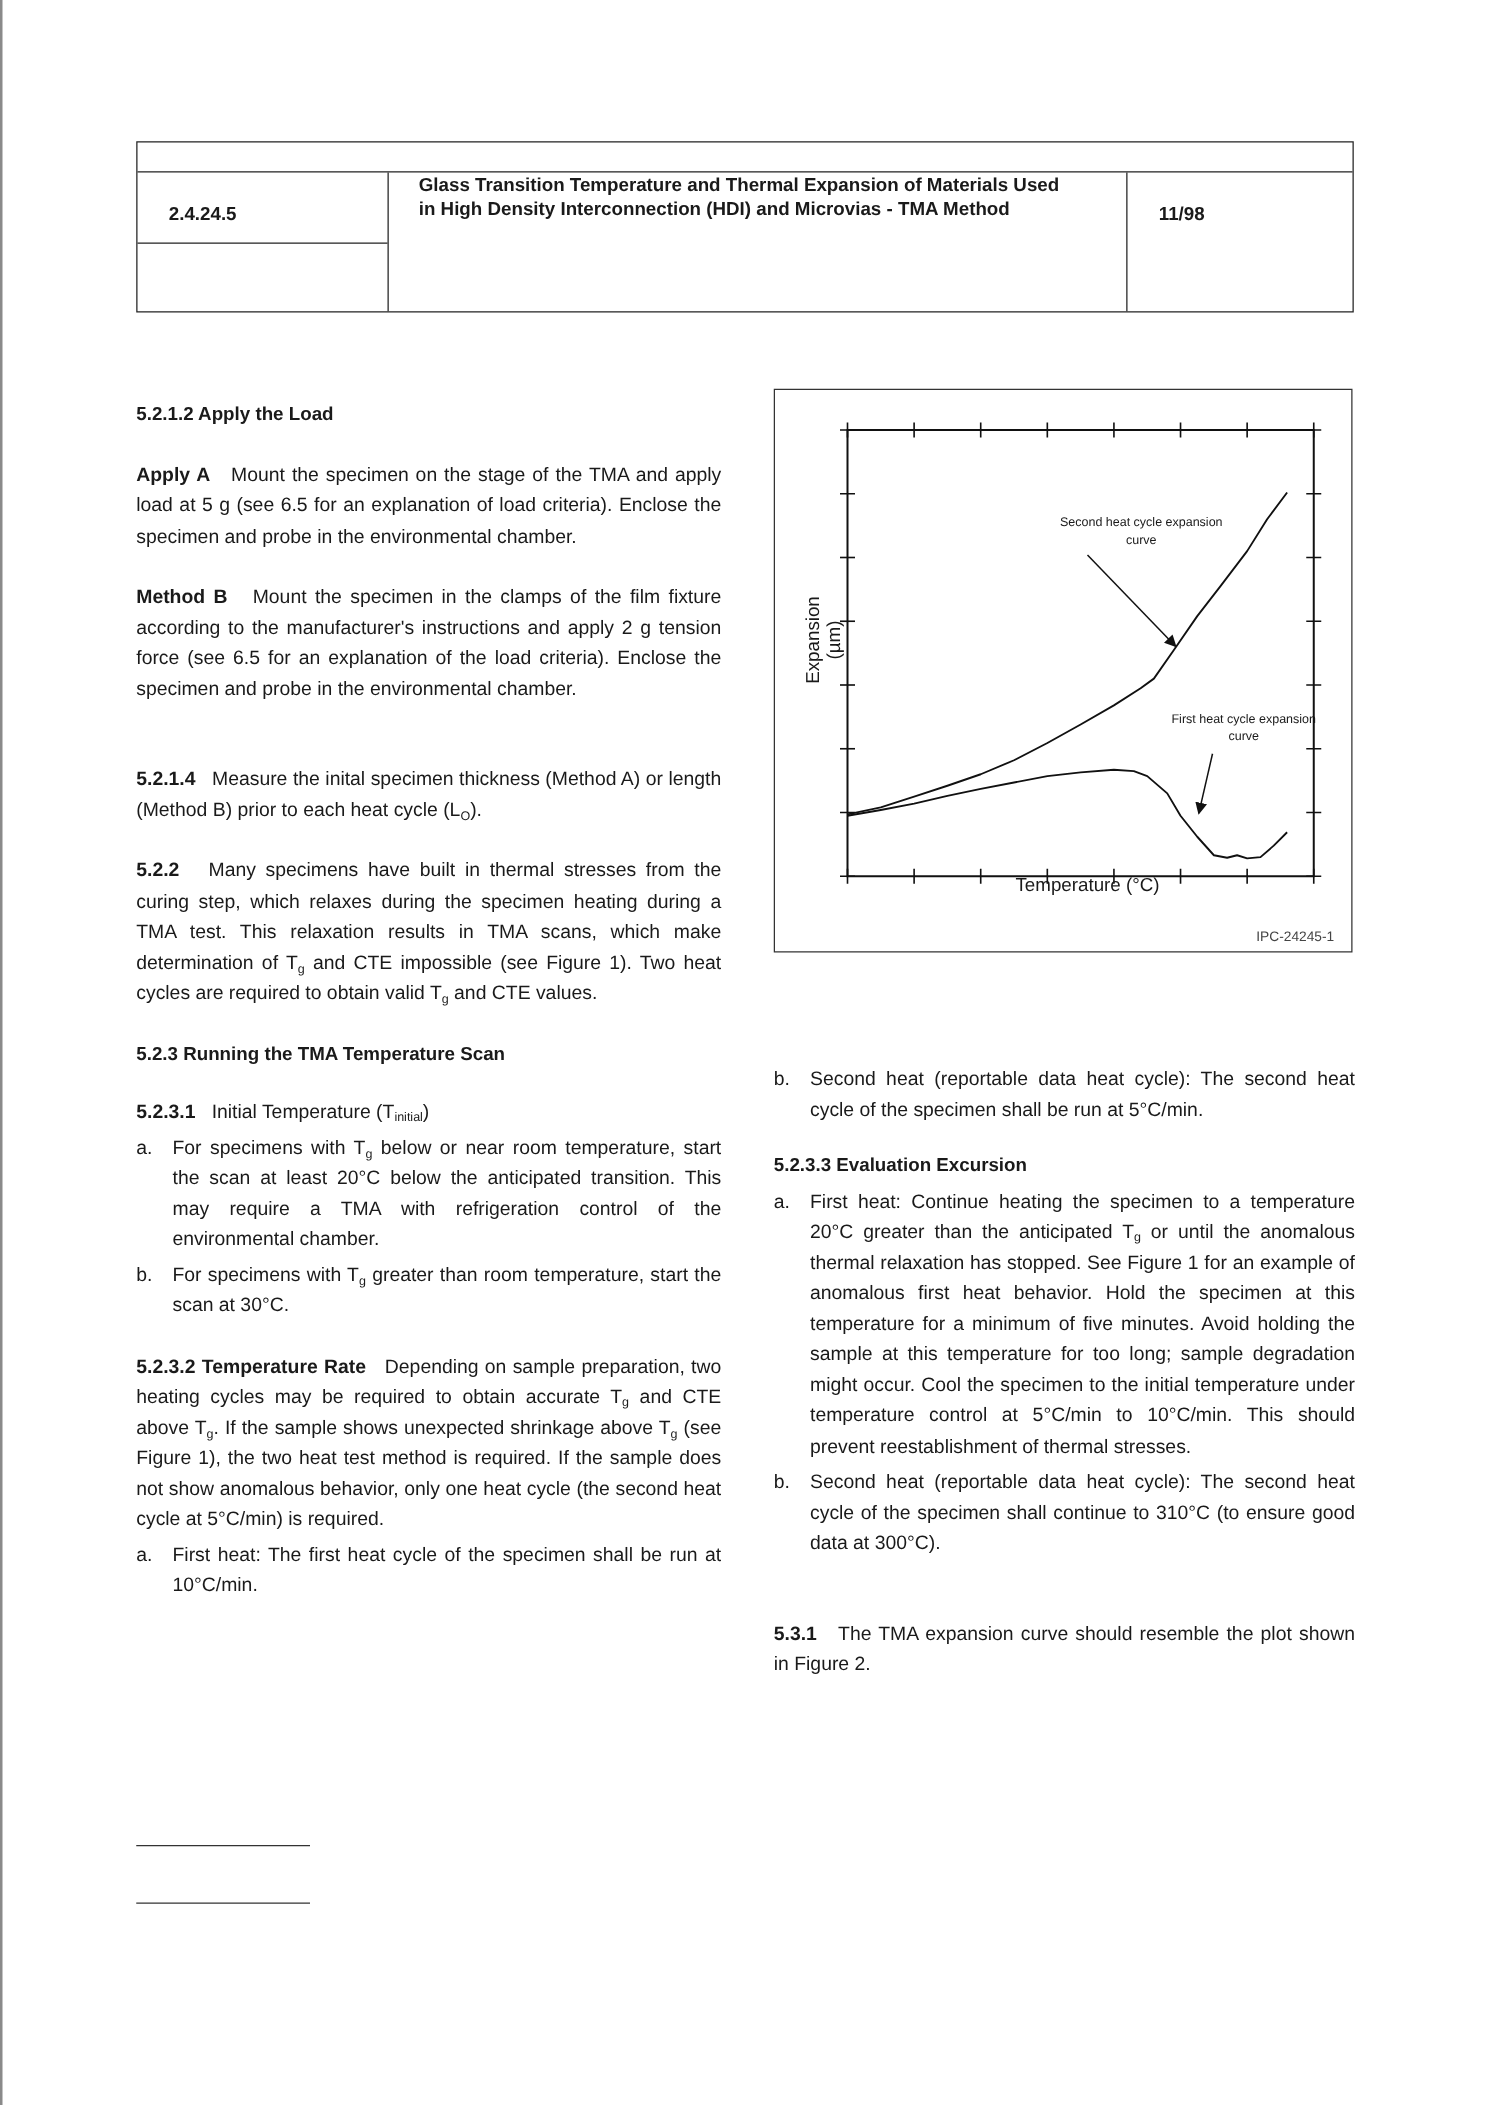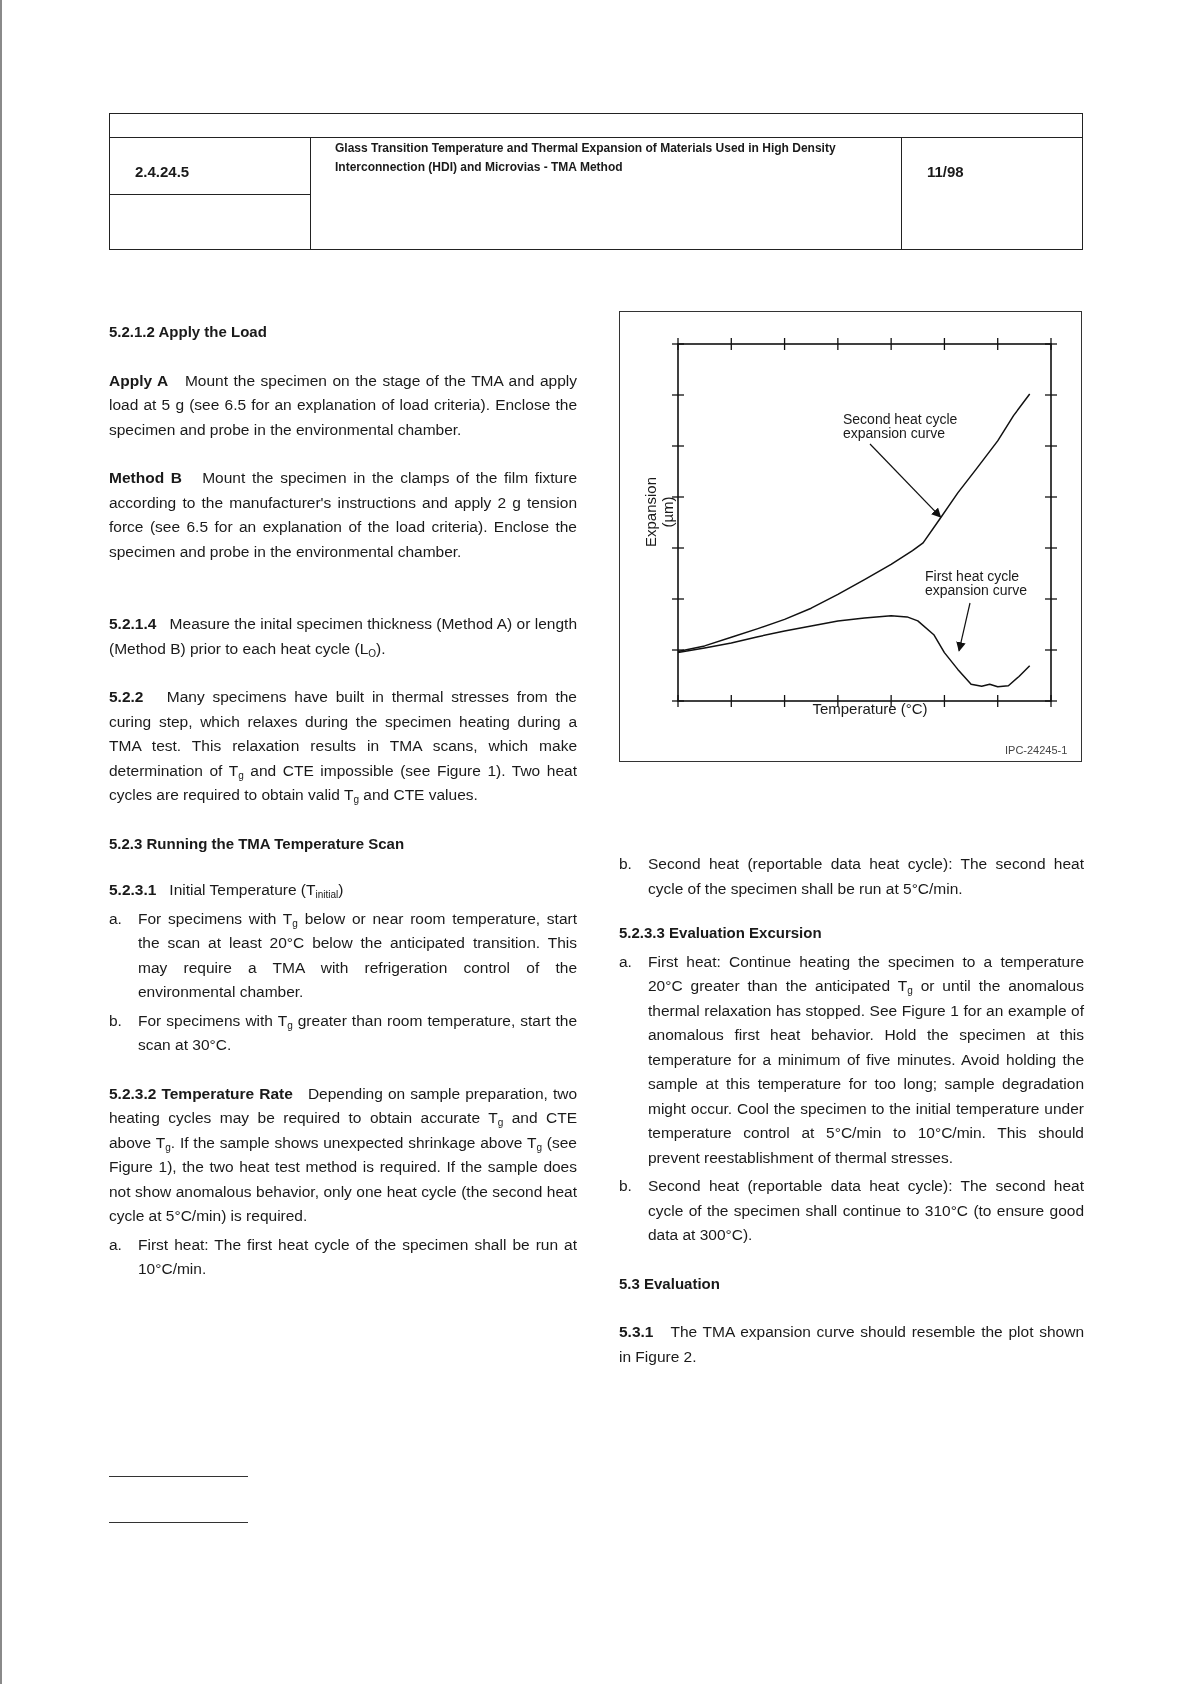--- a/index.html
+++ b/index.html
@@ -8,21 +8,21 @@
   .edge { position: absolute; left: 0; top: 0; width: 2px; height: 1684px; background: #8a8a8a; }
 
   
   .hdr { position: absolute; left: 109px; top: 113px; width: 974px; height: 137px;
          border: 1.5px solid #222; box-sizing: border-box; }
   .hdr .topband { position: absolute; left: 0; right: 0; top: 0; height: 23px; border-bottom: 1.5px solid #222; }
   .hdr .c1 { position: absolute; left: 0; top: 24px; width: 200px; bottom: 0; border-right: 1.5px solid #222; }
   .hdr .c1 .sub { position: absolute; left: 0; right: 0; top: 56px; border-top: 1.5px solid #222; }
   .hdr .c3 { position: absolute; left: 771px; top: 24px; right: 0; bottom: 0; border-left: 1.5px solid #222; margin-left: 20px; }
   .hdr .num { position: absolute; left: 25px; top: 25px; font-weight: bold; font-size: 15px; }
-  .hdr .title { position: absolute; left: 225px; top: 25px; width: 520px; font-weight: bold; font-size: 12px; line-height: 19px; }
+  .hdr .title { position: absolute; left: 225px; top: 25px; width: 520px; font-weight: bold; font-size: 15px; line-height: 19px; }
   .hdr .date { position: absolute; left: 25px; top: 25px; font-weight: bold; font-size: 15px; }
 
   
   .col { position: absolute; width: 468px; font-size: 15.5px; line-height: 24.5px; text-align: justify; margin-top: 20px; }
   .col.left { left: 109px; top: 300px; }
   .col.right { left: 619px; top: 832px; width: 465px; }
   .col p { margin: 0; }
   .h { font-weight: bold; font-size: 15px; }
   .gap1 { height: 24px; }
   .gap2 { height: 22px; }
@@ -34,21 +34,21 @@
   .fnline { position: absolute; left: 109px; width: 139px; height: 1px; background: #333; }
 
   
   .fig { position: absolute; left: 619px; top: 311px; width: 463px; height: 451px;
          border: 1.3px solid #333; box-sizing: border-box; }
   .fig svg { position: absolute; left: 0; top: 0; }
   .ylab { position: absolute; left: -18px; top: 190px; width: 100px; height: 20px;
           transform: rotate(-90deg); font-size: 15px; text-align: center; }
   .xlab { position: absolute; left: 150px; top: 388px; width: 200px; text-align: center; font-size: 15px; }
   .figid { position: absolute; left: 385px; top: 432px; font-size: 11px; color: #444; }
-  .ann { position: absolute; font-size: 14px; line-height: 14px; }
+  .ann { position: absolute; font-size: 10px; line-height: 14px; text-align: center; }
   .ann1 { left: 223px; top: 100px; width: 140px; }
   .ann2 { left: 305px; top: 257px; width: 140px; }
 </style>
 </head>
 <body>
 
 <div class="edge"></div>
 
 <div class="hdr">
   <div class="topband"></div>
@@ -180,19 +180,18 @@
   <p class="item">
     <span class="lbl">a.</span>
     <span>First heat: Continue heating the specimen to a temperature 20°C greater than the anticipated T</span><sub>g</sub><span> or until the anomalous thermal relaxation has stopped. See Figure 1 for an example of anomalous first heat behavior. Hold the specimen at this temperature for a minimum of five minutes. Avoid holding the sample at this temperature for too long; sample degradation might occur. Cool the specimen to the initial temperature under temperature control at 5°C/min to 10°C/min. This should prevent reestablishment of thermal stresses.</span>
   </p>
   <div style="height:4px"></div>
   <p class="item">
     <span class="lbl">b.</span>
     <span>Second heat (reportable data heat cycle): The second heat cycle of the specimen shall continue to 310°C (to ensure good data at 300°C).</span>
   </p>
   <div class="gap1"></div>
-  <p class="h">5.3  Evaluation</p>
   <div class="gap1"></div>
   <p>
     <b>5.3.1</b>&nbsp;&nbsp;
     <span>The TMA expansion curve should resemble the plot shown in Figure 2.</span>
   </p>
 </div>
 
 </body></html>

